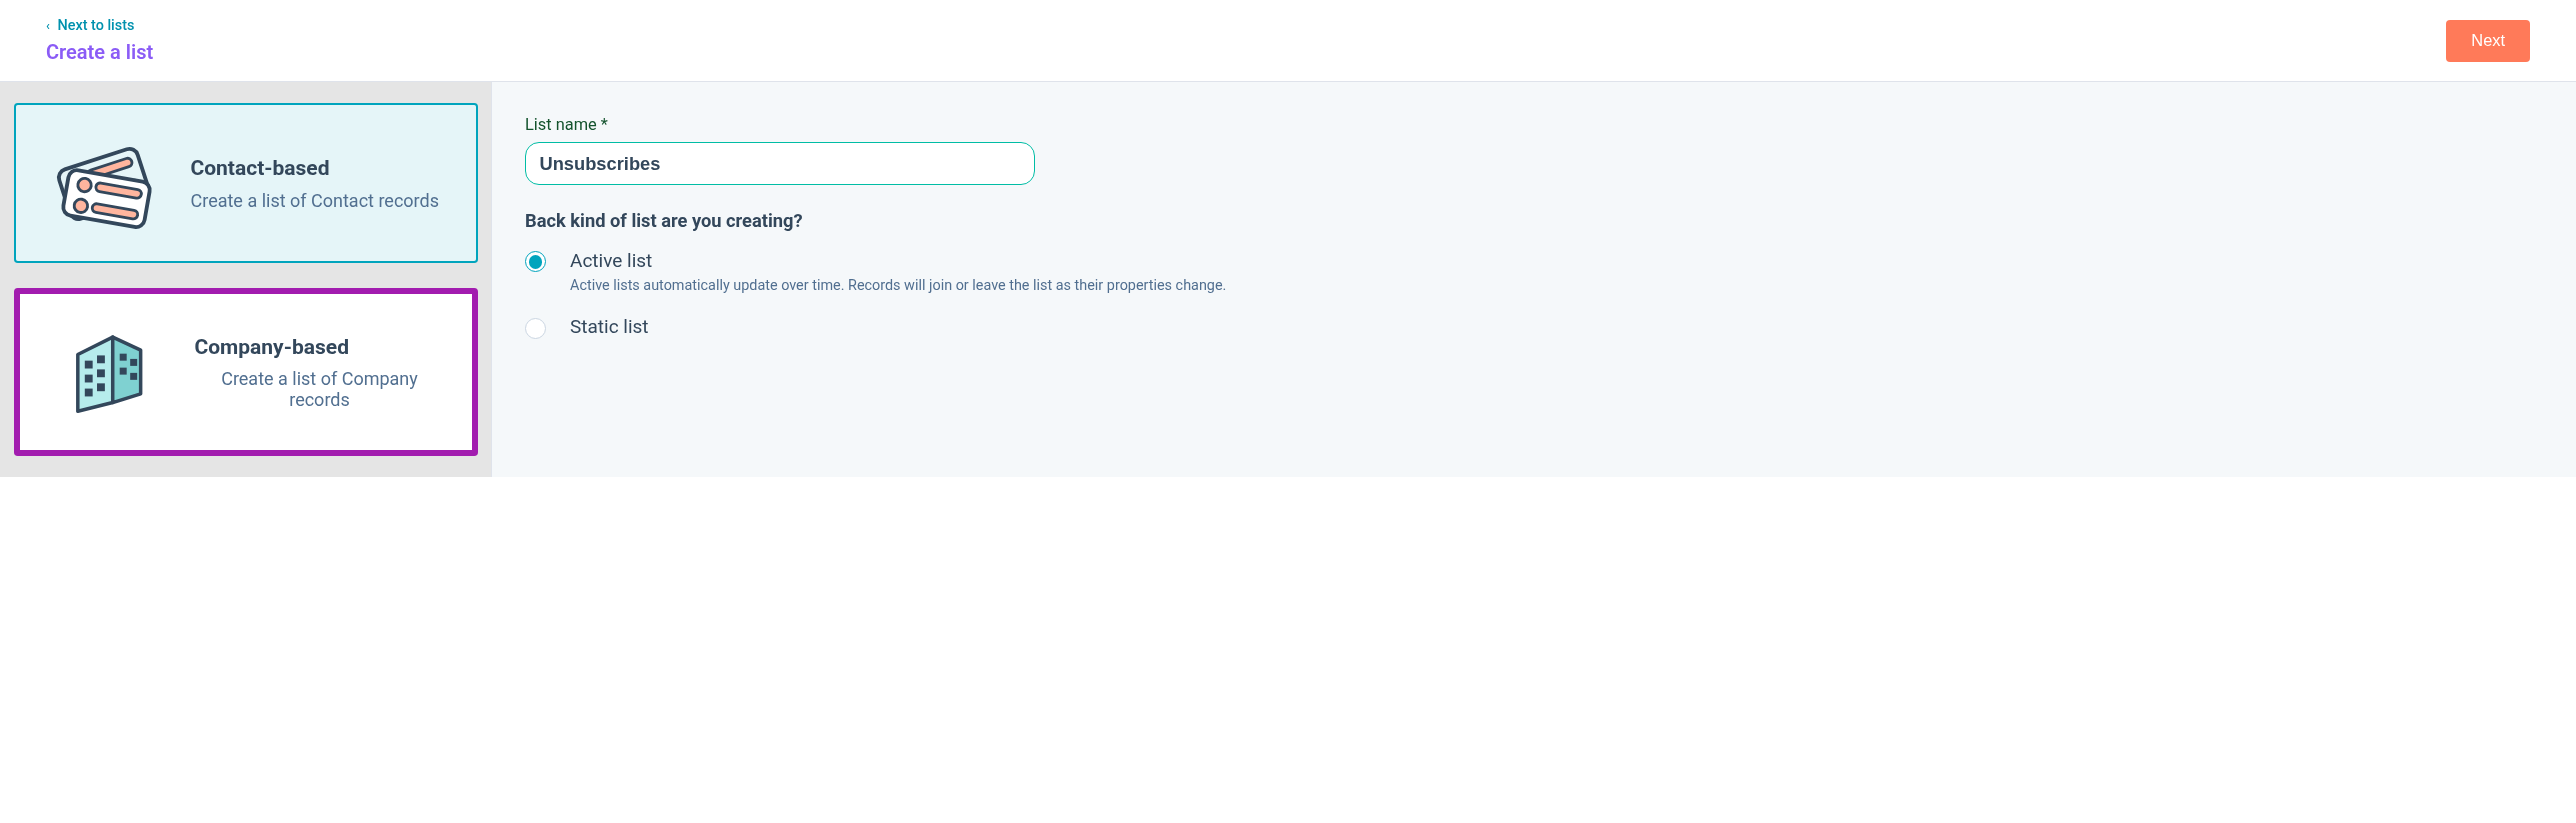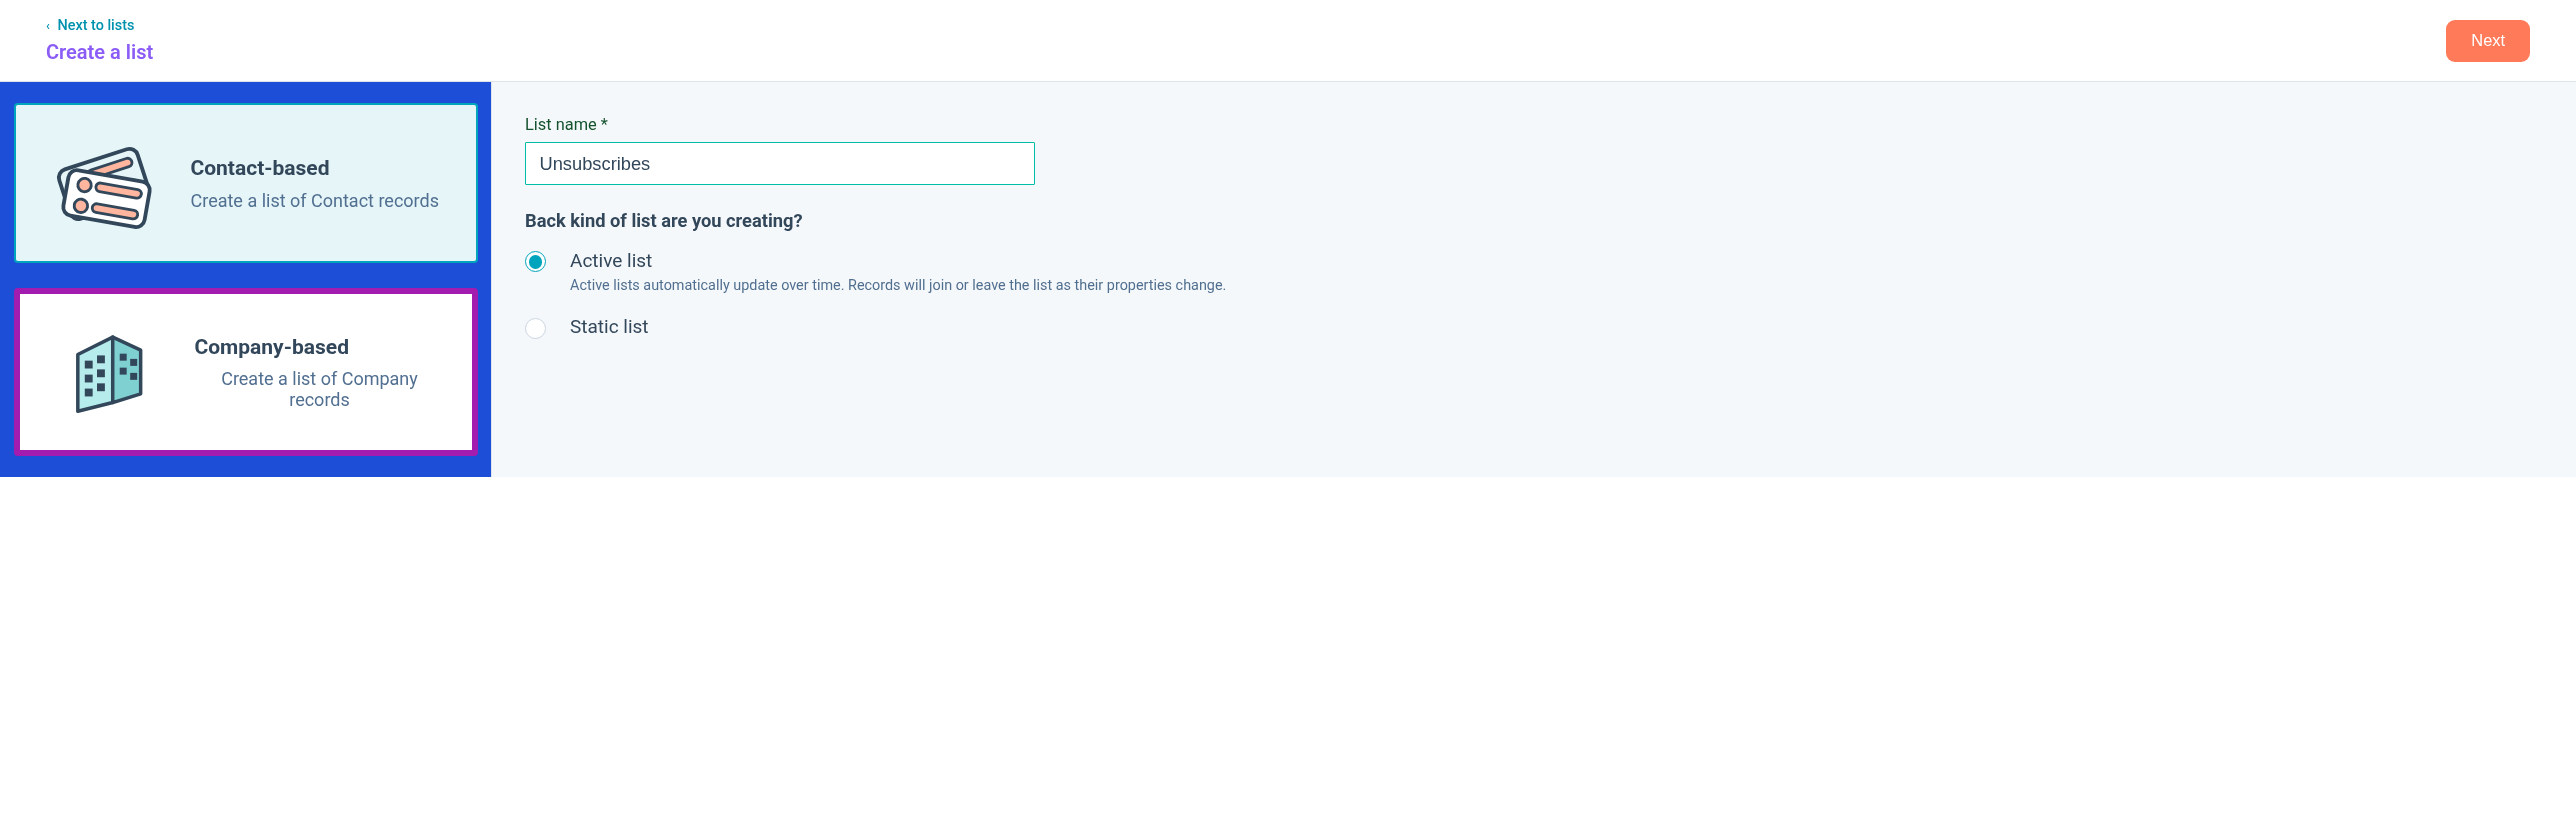--- a/index.html
+++ b/index.html
@@ -29,31 +29,31 @@
     .back-link .chev { font-size: 12.5px; }
     .page-title {
       font-size: 20px;
       font-weight: 600;
       color: #8b5cf6;
     }
     .next-btn {
       background: #ff7a59;
       color: #ffffff;
       border: none;
-      border-radius: 9px;
+      border-radius: 4px;
       padding: 11.5px 25px;
       font-size: 16.4px;
       font-weight: 500;
       cursor: pointer;
     }
     .body-row { display: flex; }
     .left-col {
       width: 491px;
       padding: 21px 13.5px 21px 13.5px;
-      background: #1d4ed8;
+      background: #e5e5e5;
       display: flex;
       flex-direction: column;
       gap: 25px;
     }
     .right-col {
       flex: 1;
       background: #f5f8fa;
       border-left: 1px solid #dfe3eb;
       padding: 33px 33px;
     }
@@ -74,25 +74,26 @@
     .card .text-wrap { display: flex; flex-direction: column; gap: 9.6px; }
     .card-title { font-size: 21px; font-weight: 700; color: #33475b; }
     .card-sub { font-size: 18px; font-weight: 400; color: #516f90; text-align: center; }
     .icon-box { width: 115px; height: 106px; display:flex; align-items:center; justify-content:center; flex-shrink:0;}
 
     .form-label { font-size: 16.4px; color: #14532d; margin-bottom: 7.7px; display:block; font-weight:400;}
     .text-input {
       width: 510px;
       max-width: 100%;
       border: 1.9px solid #00bda5;
-      border-radius: 1px;
+      border-radius: 14px;
       padding: 9.6px 13.5px;
       font-size: 18.3px;
       color: #33475b;
       background: #ffffff;
+      font-weight: bold;
     }
     .section-question {
       font-size: 18.3px;
       font-weight: 700;
       color: #33475b;
       margin-top: 25px;
       margin-bottom: 17.3px;
     }
     .radio-row { display: flex; align-items: flex-start; gap: 24px; margin-bottom: 21px; }
     .radio-outer {

